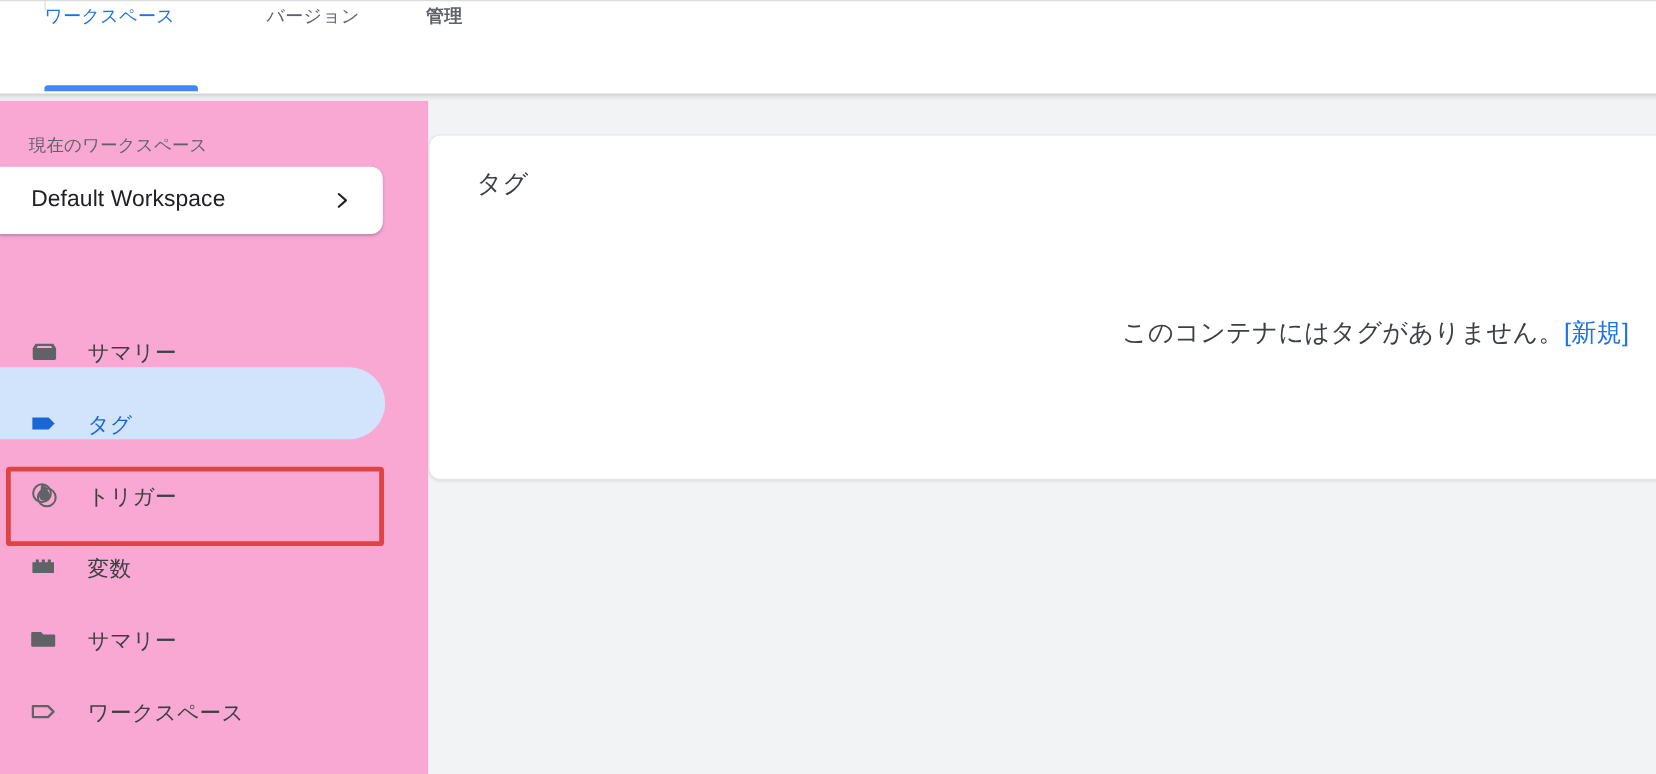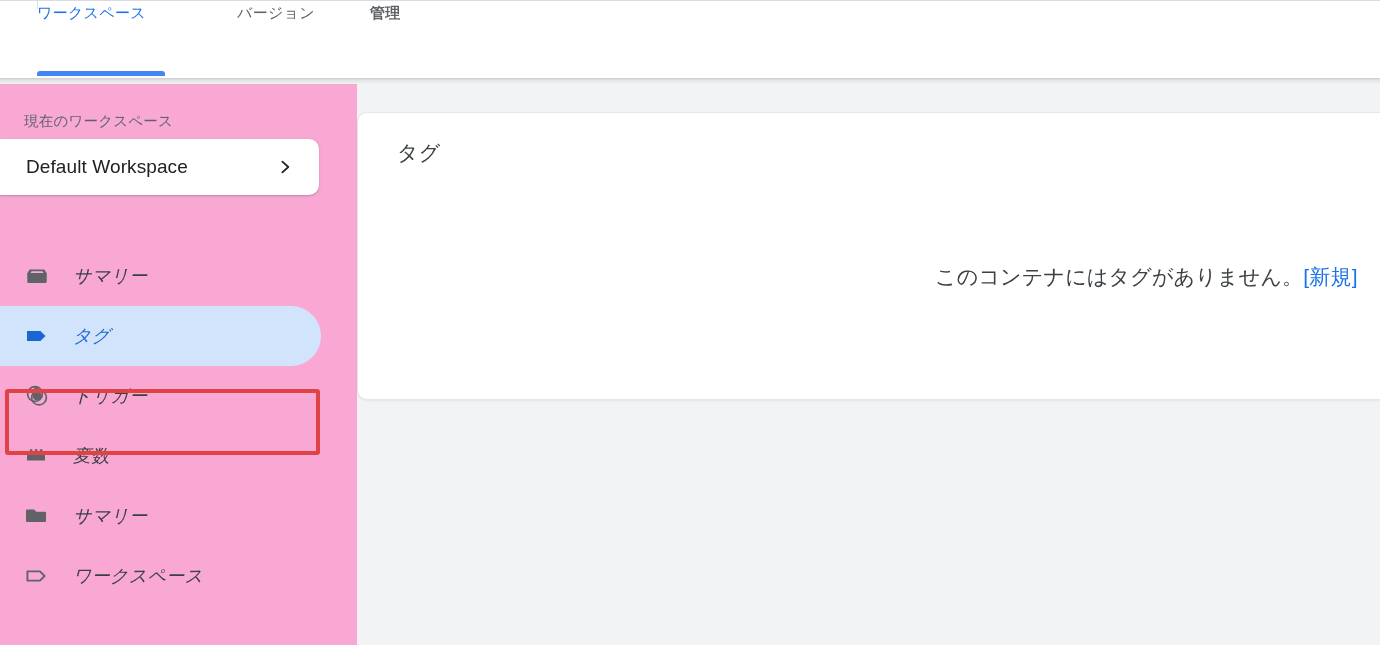--- a/index.html
+++ b/index.html
@@ -72,21 +72,21 @@
     position: absolute;
     left: 0;
     right: 0;
     bottom: 3px;
     height: 5px;
     border-radius: 3px 3px 0 0;
     background: #4285f4;
   }
 
   .tab-workspace { margin-left: 37px; width: 128px; justify-content: flex-start; }
-  .tab-version   { margin-left: 72px; font-family: Liberation Serif, serif; }
+  .tab-version   { margin-left: 57px; font-family: Liberation Serif, serif; }
   .tab-admin     { margin-left: 55px; font-weight: bold; }
 
   .header-shadow {
     position: absolute;
     left: 0;
     top: 78px;
     width: 1380px;
     height: 6px;
     background: linear-gradient(to bottom,
         rgba(60,64,67,0.22) 0%,
@@ -148,25 +148,24 @@
     position: absolute;
     left: 0;
     top: 162px;
     width: 357px;
   }
 
   .nav-item {
     position: relative;
     height: 60px;
     display: flex;
-    align-items: center;
+    align-items: flex-end;
     cursor: pointer;
     border-radius: 0 30px 30px 0;
     width: 321px;
-    font-style: italic;
   }
 
   .nav-item .nav-icon {
     width: 34px;
     margin-left: 24px;
     display: flex;
     align-items: center;
     justify-content: flex-start;
     color: #5f6368;
   }

